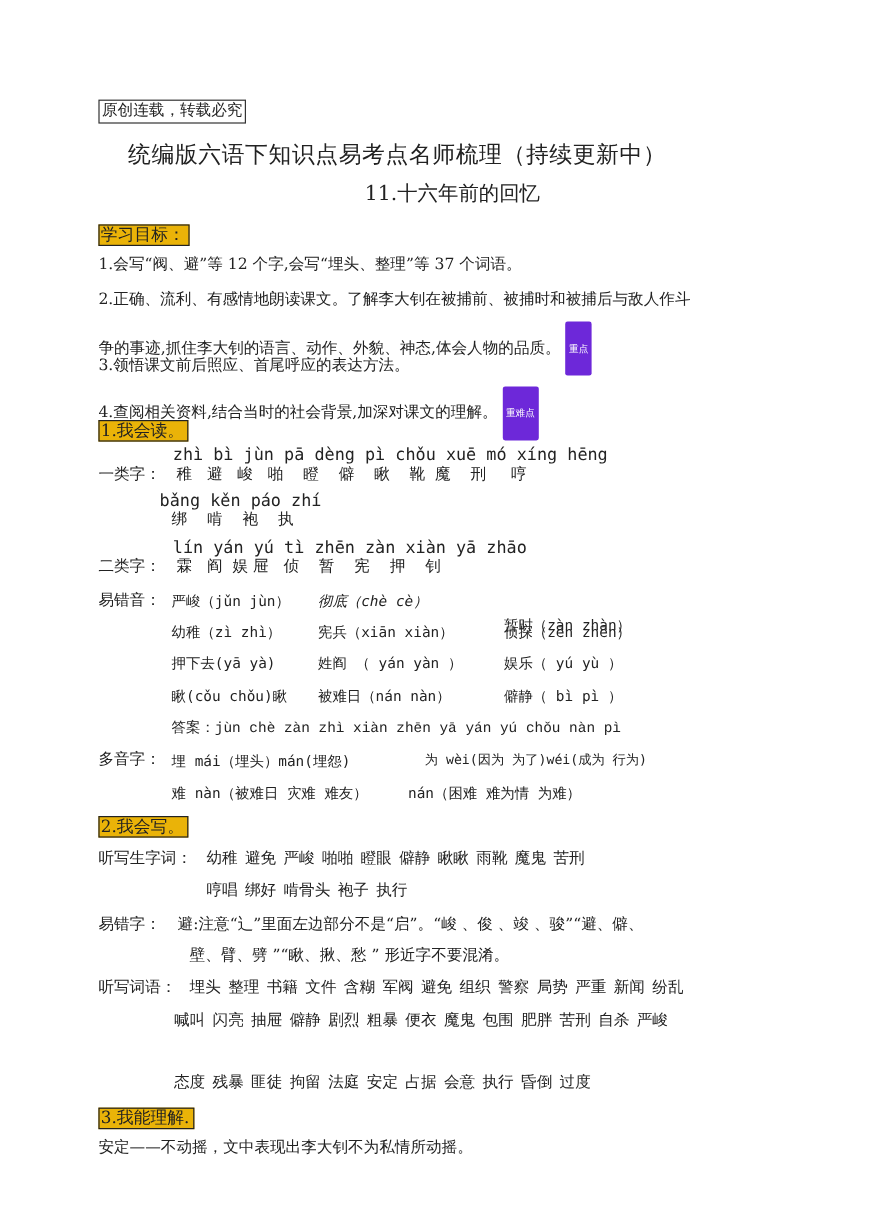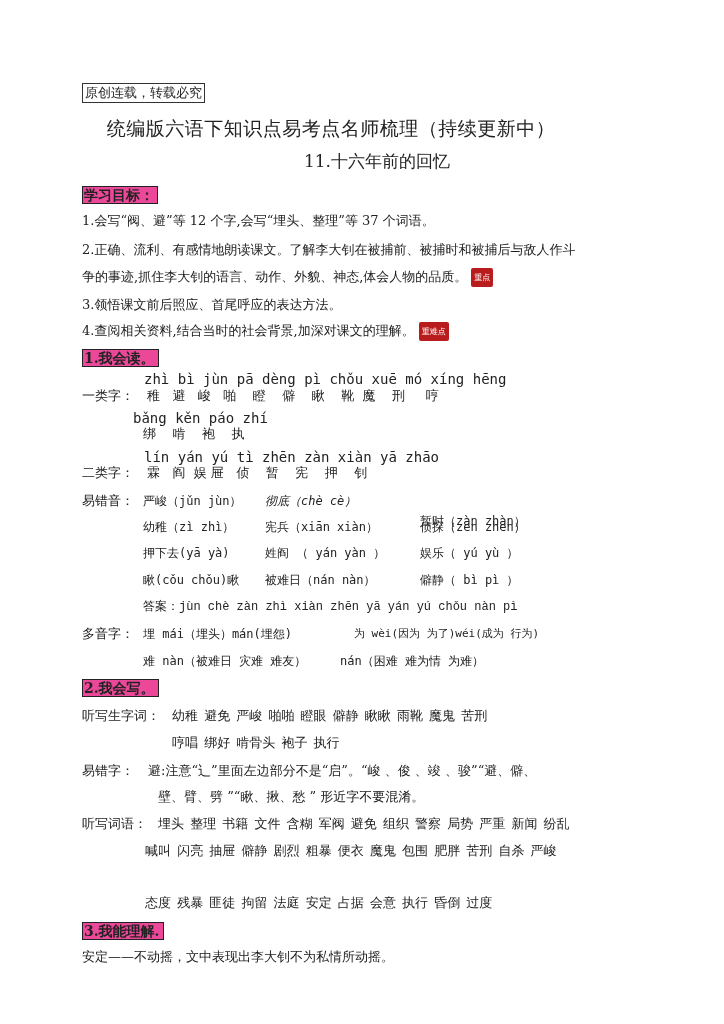--- a/index.html
+++ b/index.html
@@ -2,23 +2,23 @@
 <html><head>
 <meta charset="utf-8">
 <style>
   html, body { margin:0; padding:0; background:#ffffff; }
   body { width:724px; height:1024px; position:relative; overflow:hidden;
          font-family:"DejaVu Serif", "Liberation Serif", serif; color:#222; }
   .abs { position:absolute; }
   .notice { left:82px; top:83px; border:1.5px solid #333; padding:0 2px; font-size:13px; line-height:18px; }
   .title { left:0; width:632px; top:116px; text-align:center; font-size:19px; letter-spacing:0.5px; padding-left:30px; box-sizing:border-box; }
   .subtitle { left:0; width:724px; top:150px; text-align:center; font-size:17px; padding-left:30px; box-sizing:border-box; }
-  .hl { background:#ec4899; border:1.5px solid #222; font-size:14px; line-height:18px; padding:0 3px 0 1px;font-weight:bold; }
+  .hl { background:#eab308; border:1.5px solid #222; font-size:14px; line-height:18px; padding:0 3px 0 1px; }
   .line { font-size:13px; line-height:18px; white-space:nowrap; }
-  .badge { display:inline-block; background:#b91c1c; color:#fff; font-family:"DejaVu Sans", sans-serif; font-size:8px; line-height:11px; padding:4px 3px; border-radius:2px; vertical-align:middle; margin-left:4px; }
+  .badge { display:inline-block; background:#6d28d9; color:#fff; font-family:"DejaVu Sans", sans-serif; font-size:8px; line-height:11px; padding:17px 3px; border-radius:2px; vertical-align:middle; margin-left:4px; }
   .mono { font-family:"DejaVu Sans Mono", "Liberation Mono", monospace; }
   .py { font-family:"DejaVu Sans Mono", monospace; font-size:14px; line-height:16px; white-space:pre; }
   .hz { font-size:13px; line-height:16px; white-space:pre; letter-spacing:0; }
   .label { font-size:13px; }
 </style>
 </head>
 <body>
 
 <div class="abs notice">原创连载，转载必究</div>
 <div class="abs title">统编版六语下知识点易考点名师梳理（持续更新中）</div>

